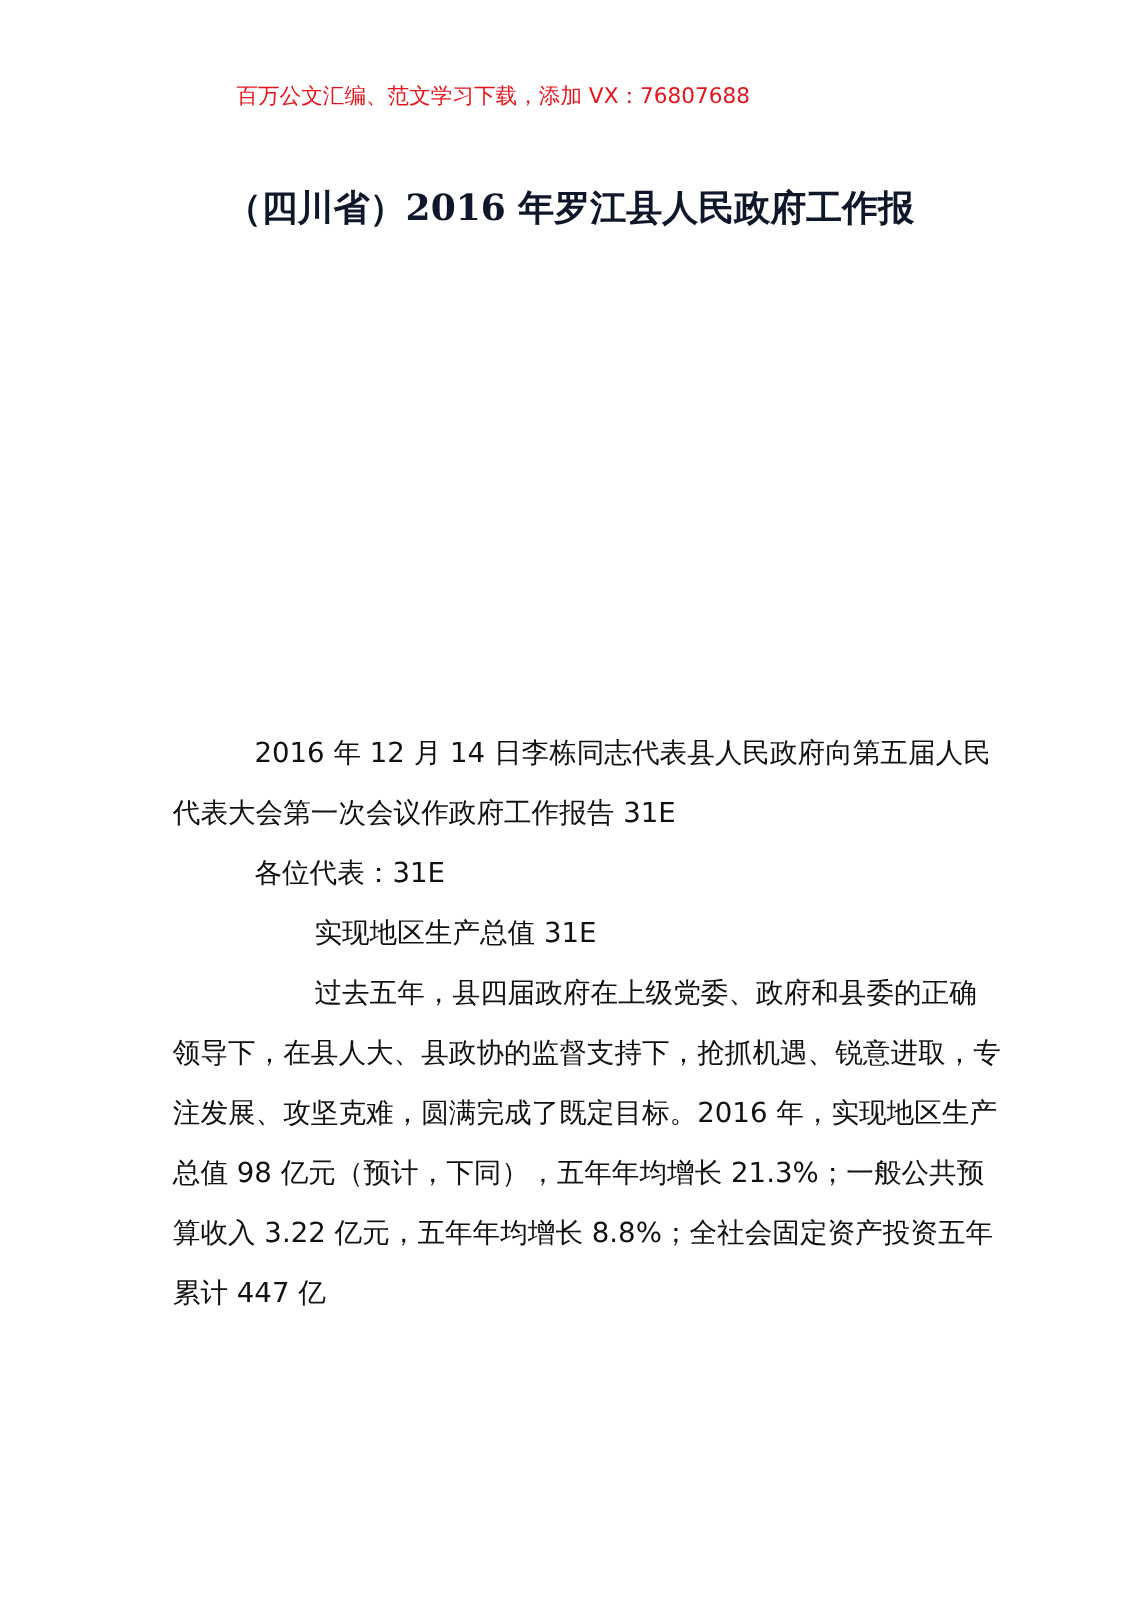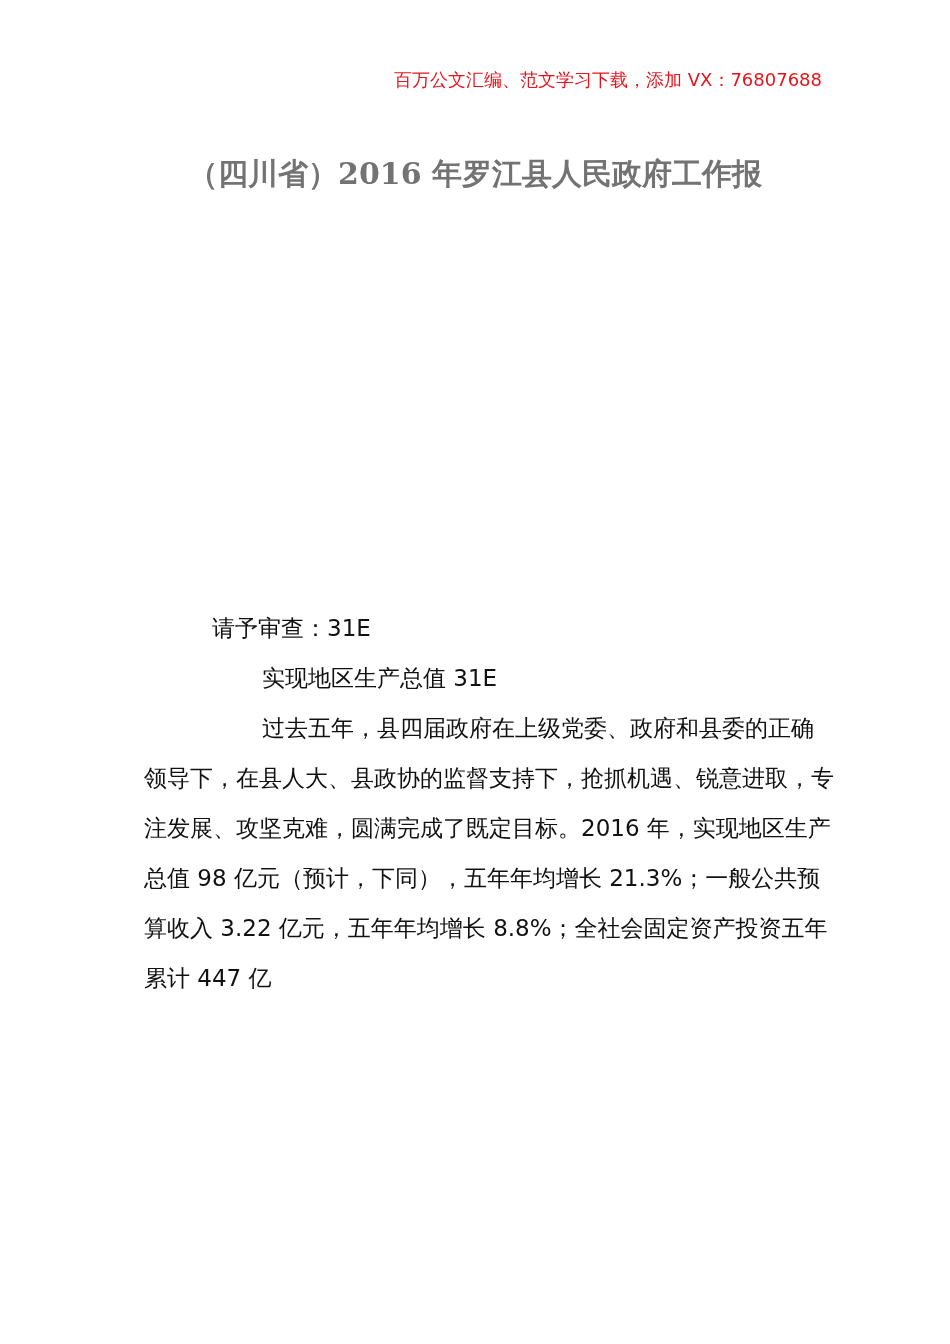--- a/index.html
+++ b/index.html
@@ -13,36 +13,36 @@
       position: relative;
       overflow: hidden;
       font-family: "DejaVu Sans", "Liberation Sans", sans-serif;
       color: #111111;
     }
     .header-note {
       position: absolute;
       top: 68px;
       left: 0;
       width: 822px;
-      text-align: right;
+      text-align: center;
       font-size: 18px;
       color: #e8141c;
       letter-spacing: 0px;
     }
     .doc-title {
       position: absolute;
       top: 148px;
       left: 140px;
       width: 670px;
       text-align: center;
       font-family: "DejaVu Serif", "Liberation Serif", serif;
       font-weight: bold;
       font-size: 30px;
       line-height: 52px;
-      color: #737373;
+      color: #0f172a;
     }
     .body-text {
       position: absolute;
       top: 603px;
       left: 144px;
       width: 690px;
       font-size: 23px;
       line-height: 50px;
       color: #111111;
     }
@@ -56,16 +56,17 @@
 </head>
 <body>
 
 <div class="header-note">百万公文汇编、范文学习下载，添加 VX：76807688</div>
 
 <div class="doc-title">
   <div>（四川省）2016 年罗江县人民政府工作报</div>
 </div>
 
 <div class="body-text">
-  <p class="para indent-1">请予审查：31E</p>
+  <p class="para indent-1">2016 年 12 月 14 日李栋同志代表县人民政府向第五届人民代表大会第一次会议作政府工作报告 31E</p>
+  <p class="para indent-1">各位代表：31E</p>
   <p class="para indent-2">实现地区生产总值 31E</p>
   <p class="para indent-2">过去五年，县四届政府在上级党委、政府和县委的正确领导下，在县人大、县政协的监督支持下，抢抓机遇、锐意进取，专注发展、攻坚克难，圆满完成了既定目标。2016 年，实现地区生产总值 98 亿元（预计，下同），五年年均增长 21.3%；一般公共预算收入 3.22 亿元，五年年均增长 8.8%；全社会固定资产投资五年累计 447 亿</p>
 </div>
 
 </body></html>

